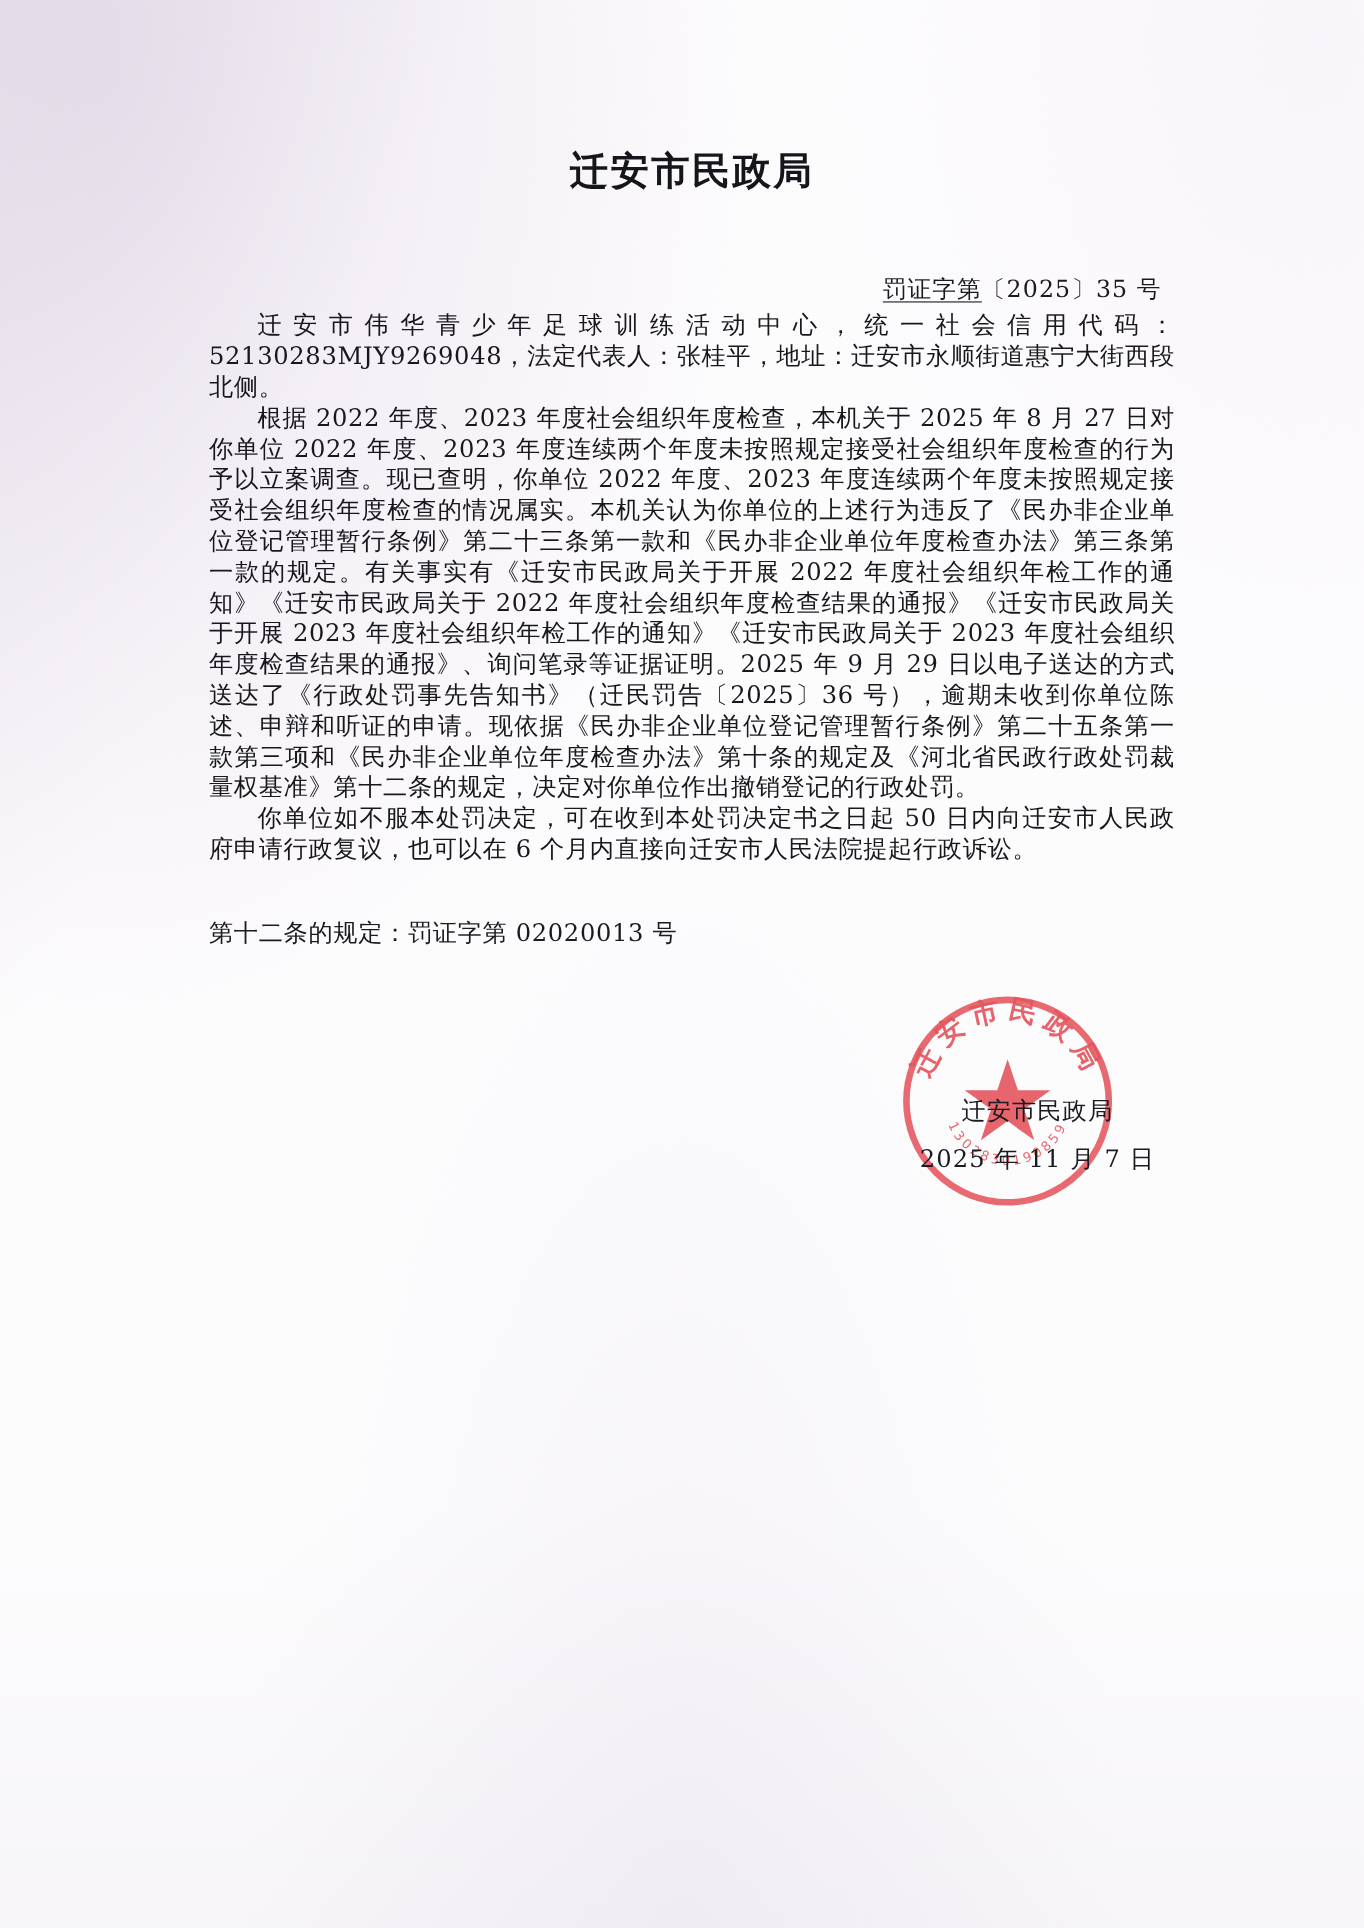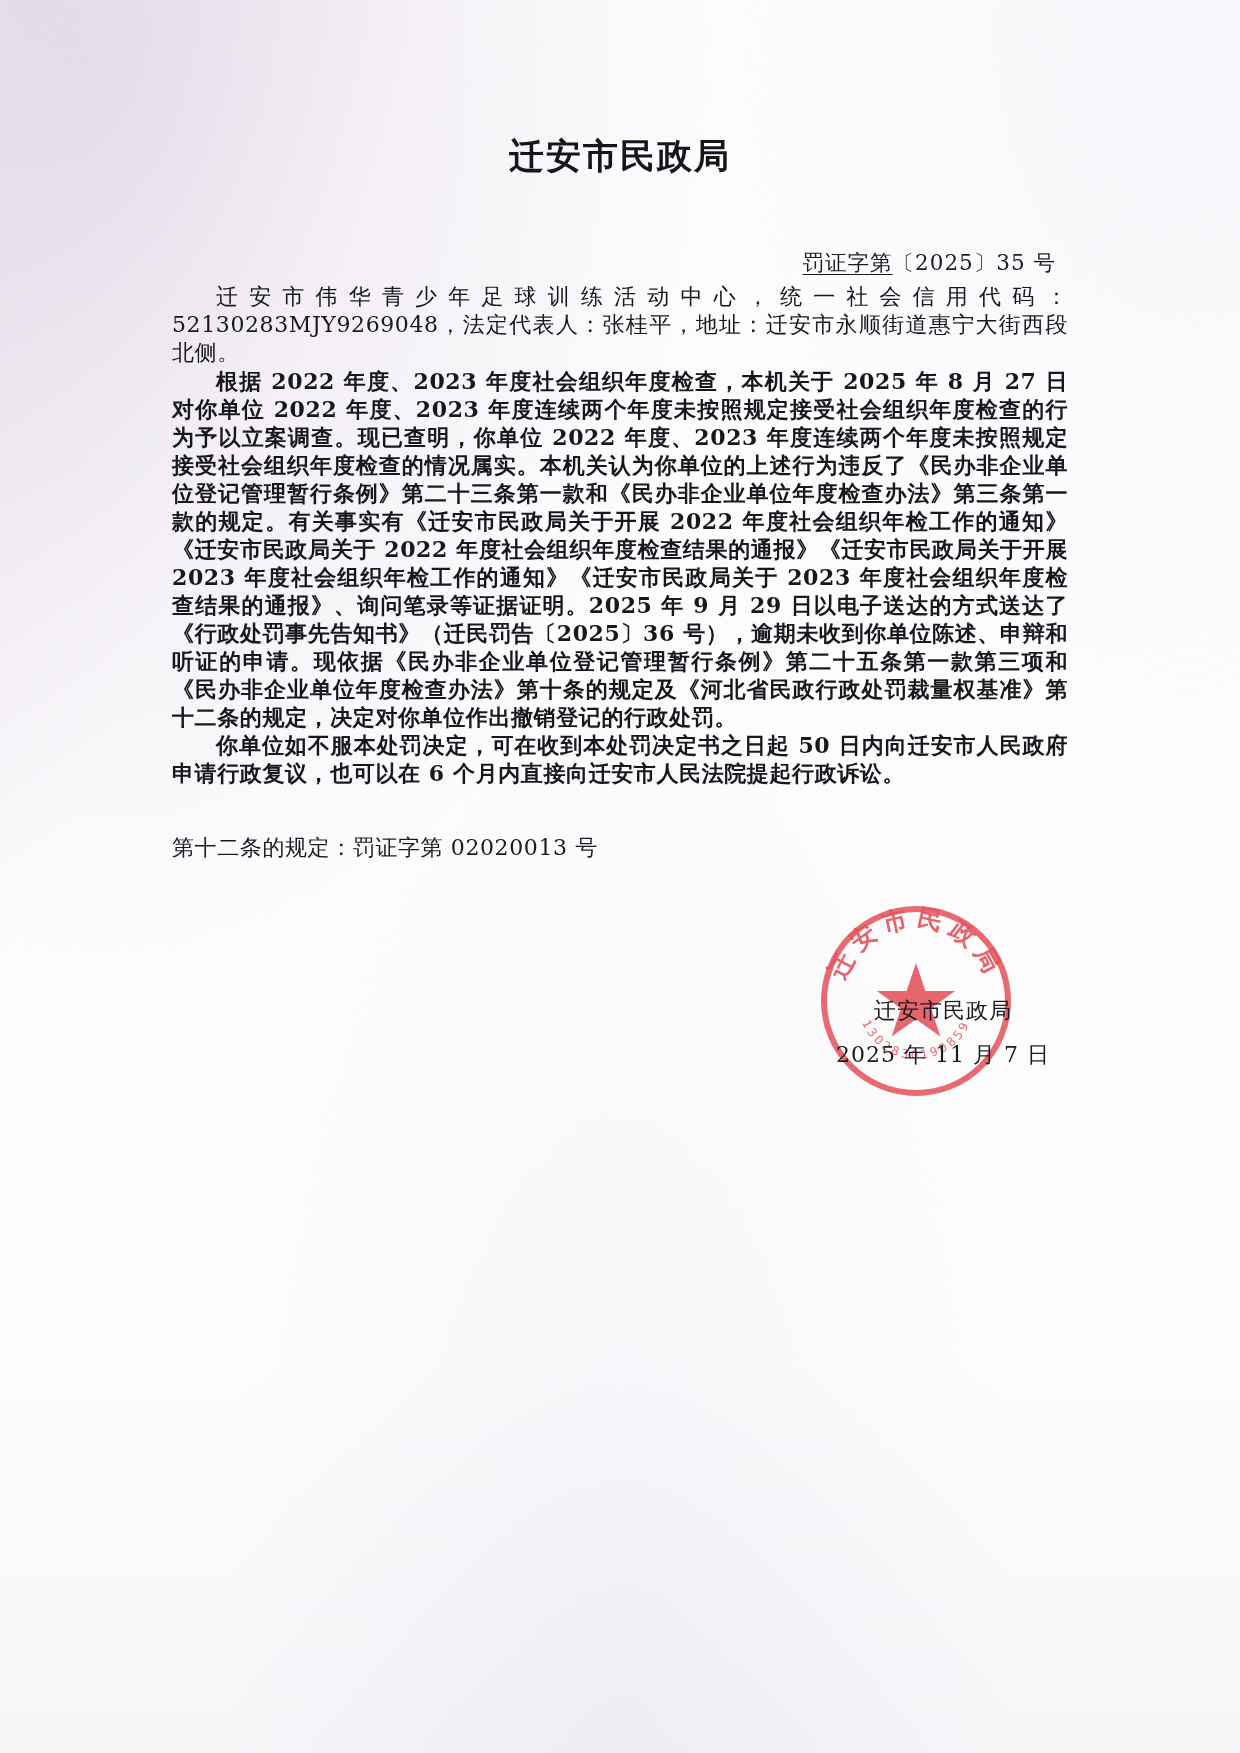--- a/index.html
+++ b/index.html
@@ -27,20 +27,21 @@
     background:
       radial-gradient(ellipse at 8% 4%, rgba(236,230,240,0.9) 0%, rgba(255,255,255,0) 38%),
       radial-gradient(ellipse at 96% 2%, rgba(250,248,252,0.9) 0%, rgba(255,255,255,0) 30%),
       radial-gradient(ellipse at 50% 100%, rgba(242,240,246,0.6) 0%, rgba(255,255,255,0) 45%);
     mix-blend-mode: multiply;
   }
   .content {
     position: relative;
     padding: 0 172px 0 172px;
     z-index: 2;
+    margin-left: 18px;
   }
   .title-block {
     padding-top: 132px;
     text-align: center;
     line-height: 1.38;
   }
   .title-line {
     font-size: 35px;
     font-weight: 700;
     letter-spacing: 2px;
@@ -64,21 +65,21 @@
     line-height: 28px;
     margin: 0;
     text-align: justify;
     text-justify: inter-ideograph;
     text-indent: 2em;
     letter-spacing: 0.6px;
     color: #17171d;
   }
   p.body.first { margin-top: 6px; }
   p.body + p.body { margin-top: 0; }
-  p.body.spaced { margin-top: 8px; font-weight: bold; }
+  p.body.spaced { margin-top: 8px; }
   .permit-row {
     margin-top: 46px;
     font-size: 22px;
     letter-spacing: 0.6px;
   }
   .sign-block {
     margin-top: 54px;
     position: relative;
     height: 230px;
   }

